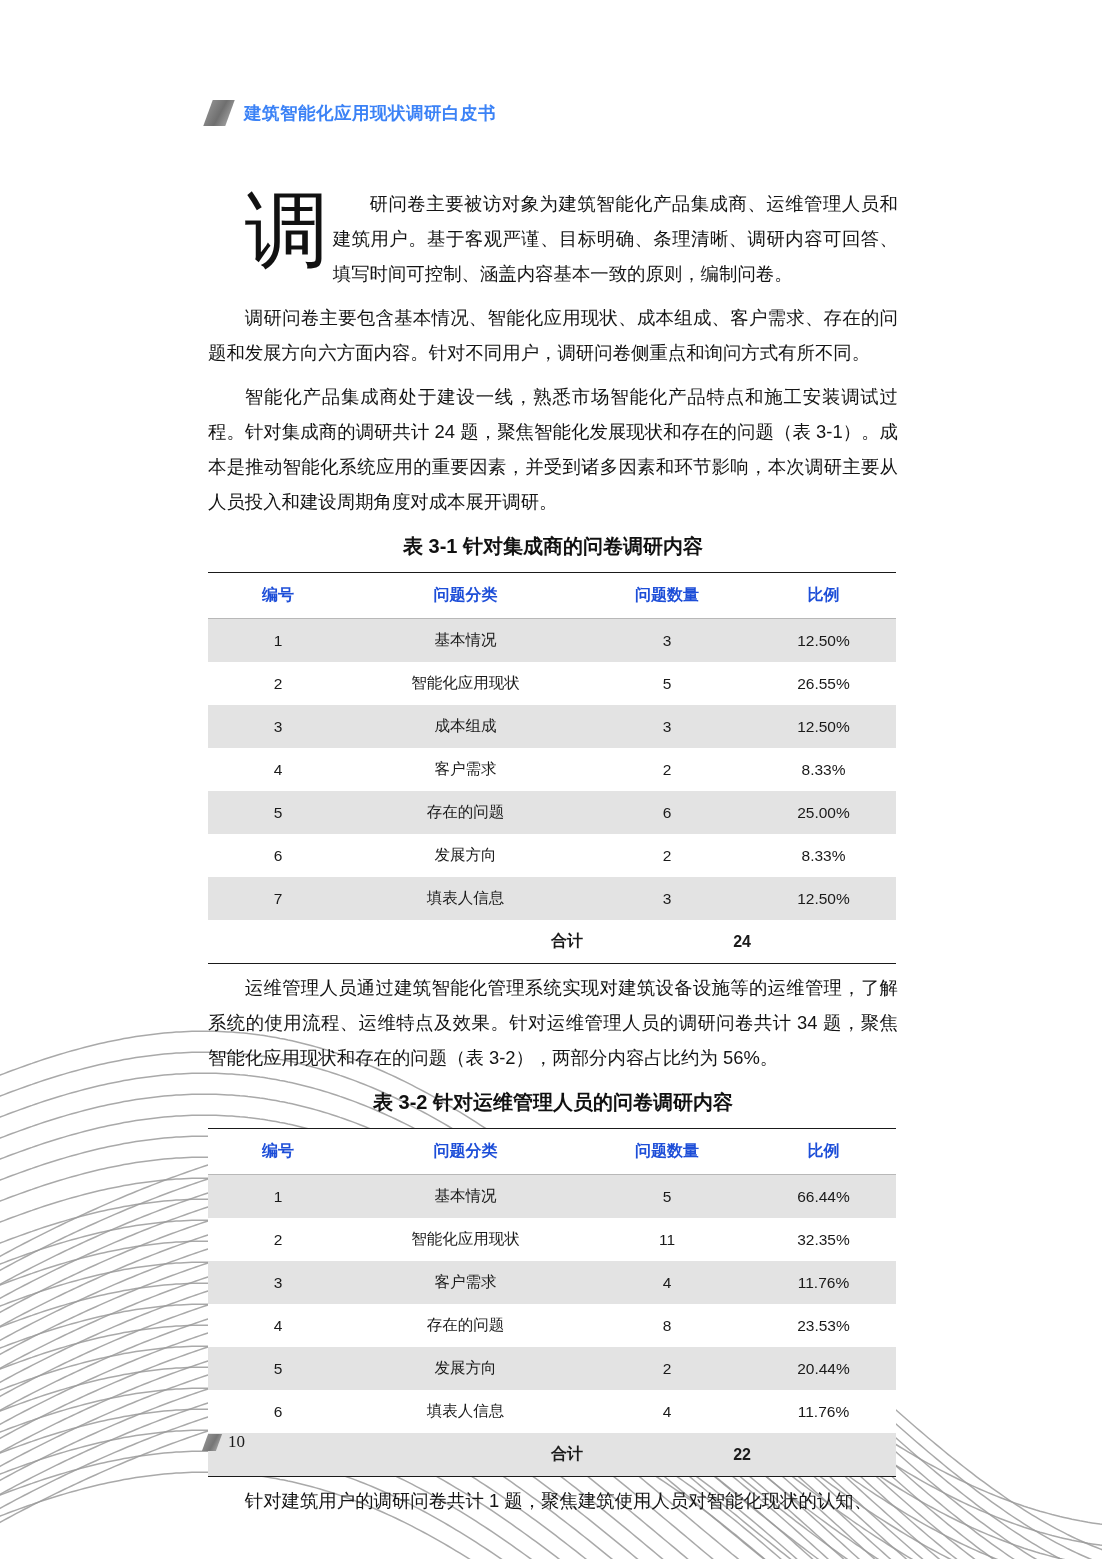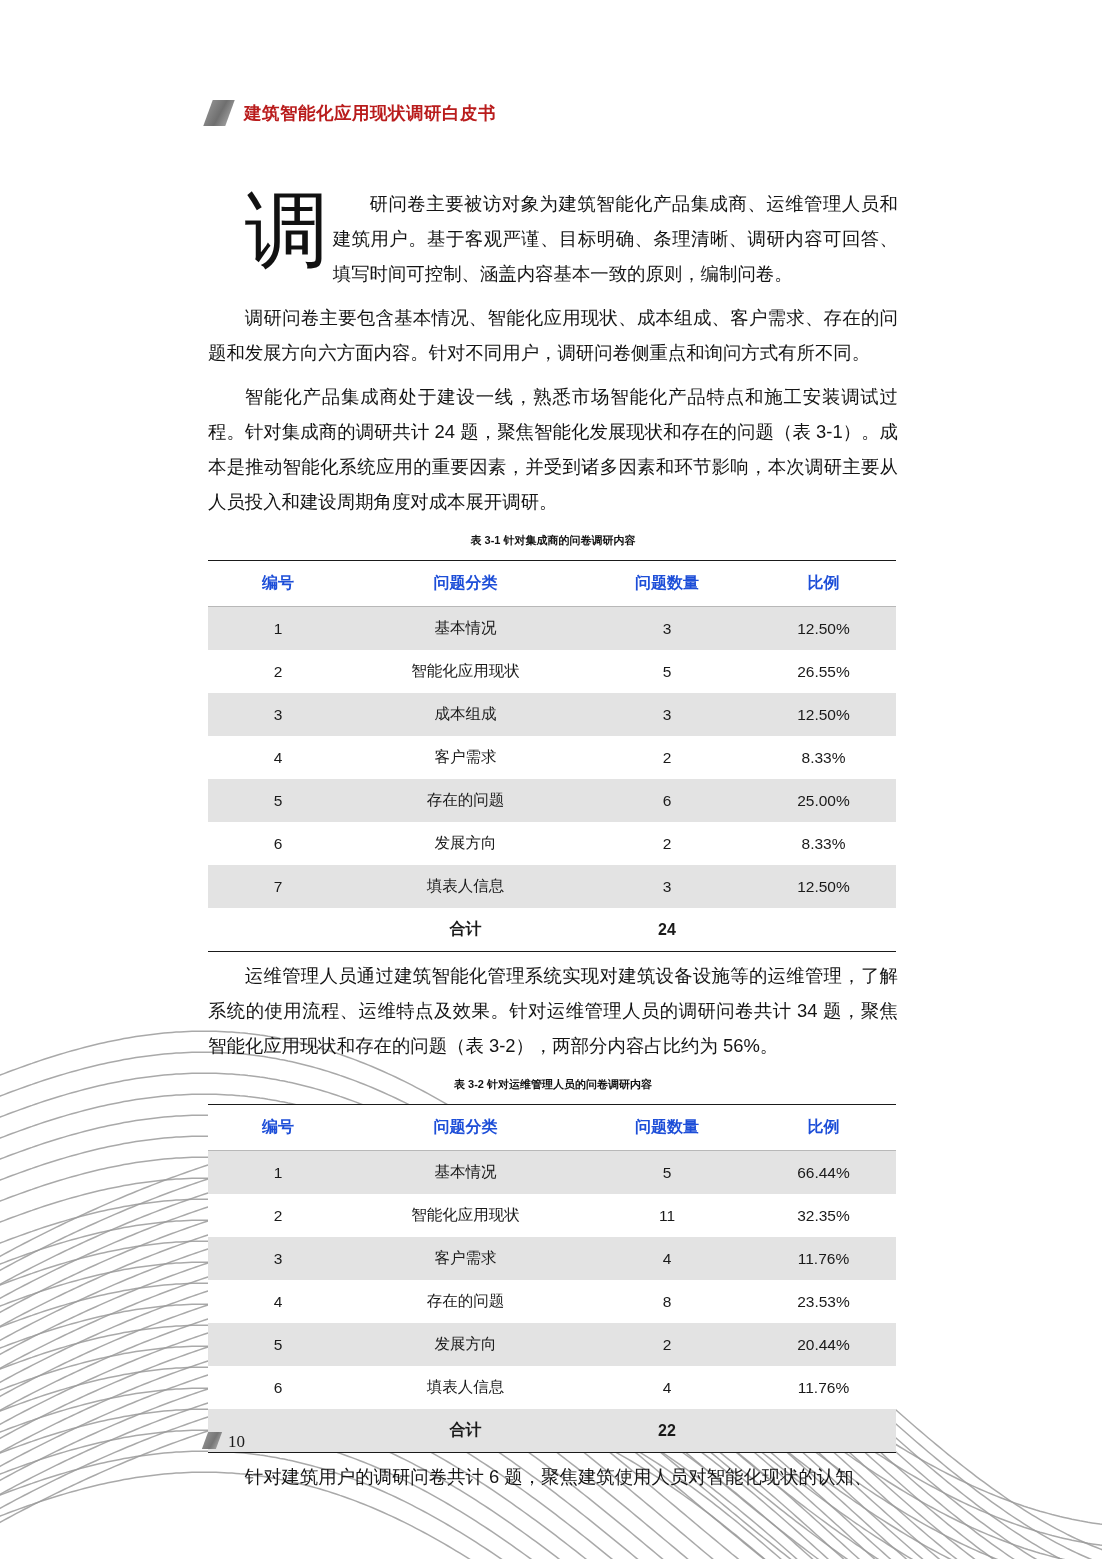--- a/index.html
+++ b/index.html
@@ -25,21 +25,21 @@
     position:absolute;left:208px;top:100px;
     display:flex;align-items:center;gap:14px;z-index:3;
   }
   .header-mark{
     width:22px;height:26px;
     background:linear-gradient(100deg,#8c8c8c 0%,#6f6f6f 55%,#9a9a9a 100%);
     transform:skewX(-20deg);
     display:block;
   }
   .header-title{
-    font-size:17.5px;font-weight:bold;letter-spacing:.5px;color:#b91c1c;
+    font-size:17.5px;font-weight:bold;letter-spacing:.5px;color:#3b82f6;
     white-space:nowrap;
     text-align:center;
   }
 
   
   .content{
     position:absolute;left:208px;top:186px;width:690px;z-index:2;
   }
   p.body-text{
     margin:0 0 9px 0;
@@ -62,21 +62,21 @@
     font-weight:normal;
     margin:2px 4px 0 0;
     font-family:"Liberation Sans","DejaVu Sans",sans-serif;
     color:#111;
   }
 
   
   .table-block{margin:14px 0 6px 0;}
   .table-caption{
     text-align:center;
-    font-size:11px;
+    font-size:20px;
     font-weight:bold;
     margin:10px 0 12px 0;
     color:#111;
     text-indent:0;
   }
   table.survey{
     border-collapse:collapse;
     width:688px;
     table-layout:fixed;
     font-size:15.5px;
@@ -100,32 +100,33 @@
     color:#1a1a1a;
     font-size:15.5px;
     border:none;
   }
   table.survey tbody tr.band td{background:#e3e3e3;}
   table.survey tbody tr.plain td{background:#ffffff;}
   table.survey tbody tr.total td{
     font-weight:bold;
     font-size:16px;
     background:#ffffff;
+    text-align:right;
   }
   table.survey tbody tr.total.total-band td{background:#e3e3e3;}
   .table-bottom-rule{
     width:688px;height:0;
     border-bottom:1.6px solid #1a1a1a;
     margin-top:0;
   }
 
   
   .page-footer{
     position:absolute;left:205px;top:1432px;
-    display:flex;gap:9px;z-index:3;
+    display:flex;align-items:center;gap:9px;z-index:3;
   }
   .footer-mark{
     width:14px;height:17px;
     background:linear-gradient(100deg,#8f8f8f 0%,#767676 60%,#9d9d9d 100%);
     transform:skewX(-20deg);
     display:block;
   }
   .page-number{
     font-size:17px;color:#1a1a1a;
     font-family:"Liberation Serif","DejaVu Serif",serif;
@@ -353,21 +354,21 @@
               <td></td>
               <td>合计</td>
               <td>22</td>
               <td></td>
             </tr>
         </tbody>
       </table>
       <div class="table-bottom-rule"></div>
     </div>
 
-    <p class="body-text">针对建筑用户的调研问卷共计 6 题，聚焦建筑使用人员对智能化现状的认知、</p>
+    <p class="body-text">针对建筑用户的调研问卷共计 1 题，聚焦建筑使用人员对智能化现状的认知、</p>
 
   </div>
 
   <div class="page-footer">
     <span class="footer-mark"></span>
     <span class="page-number">10</span>
   </div>
 
 </div>
 

